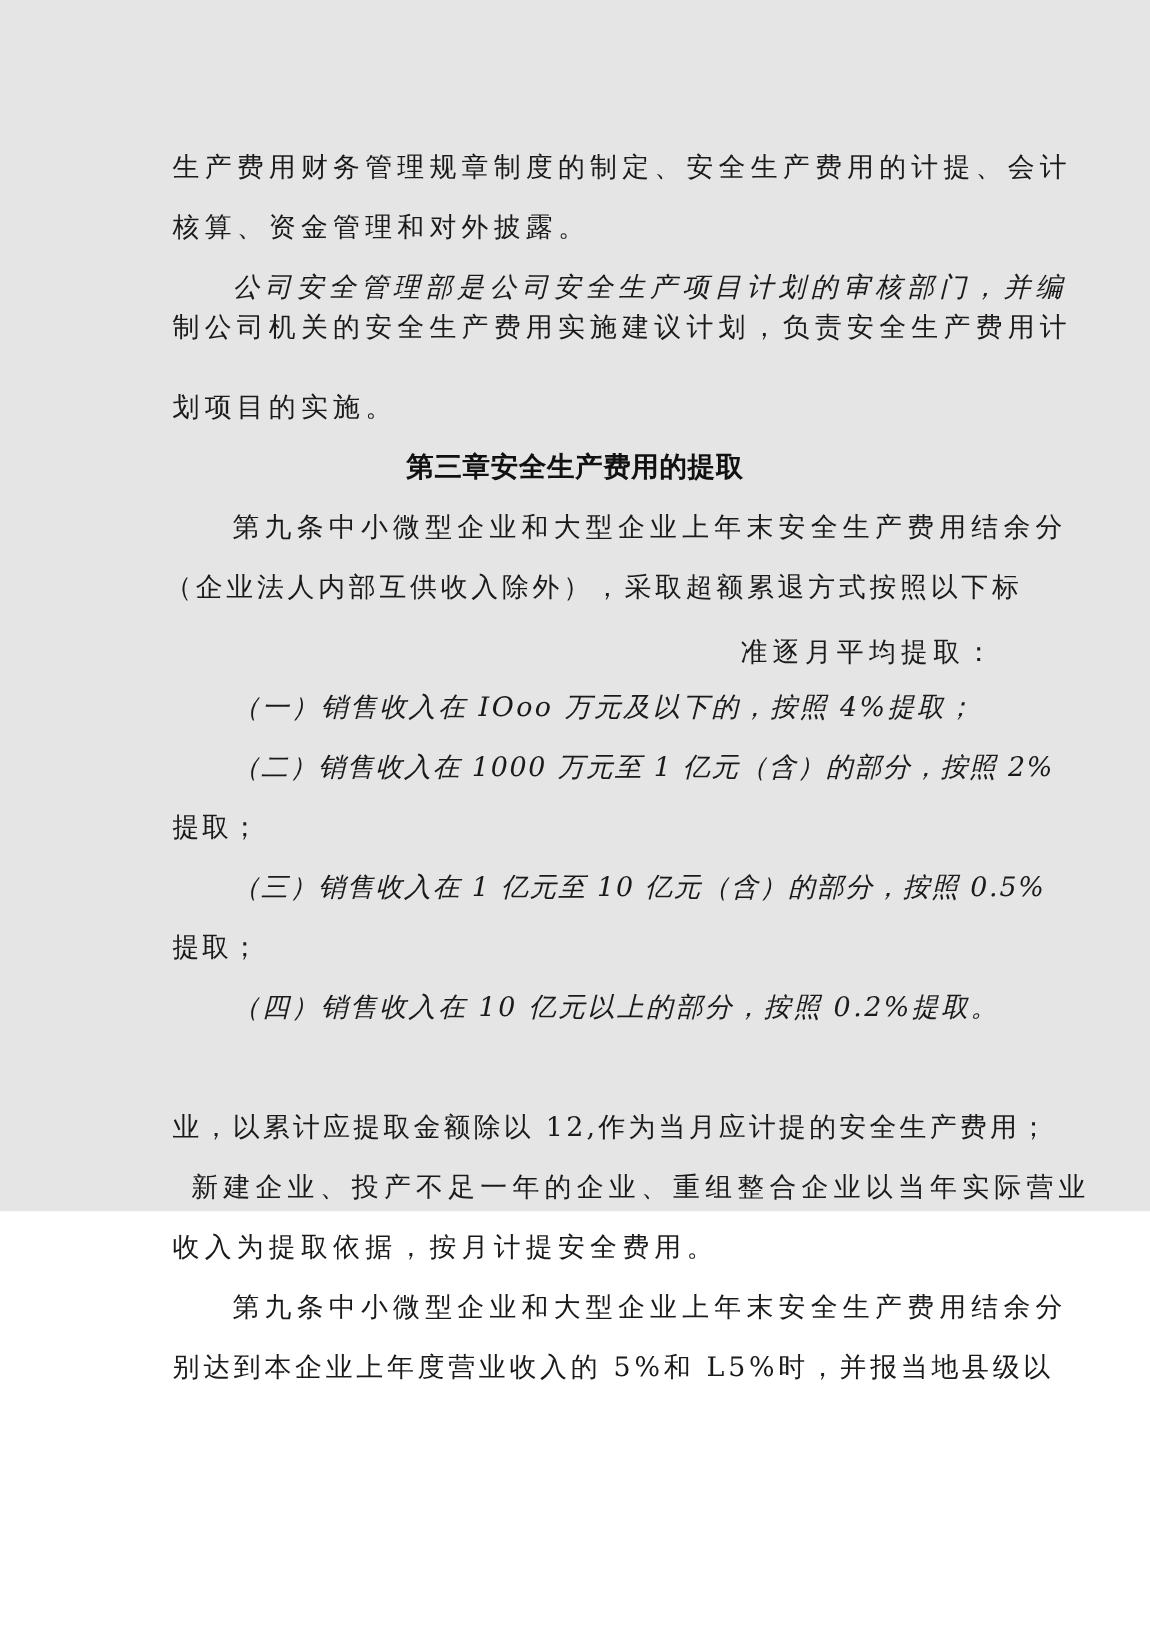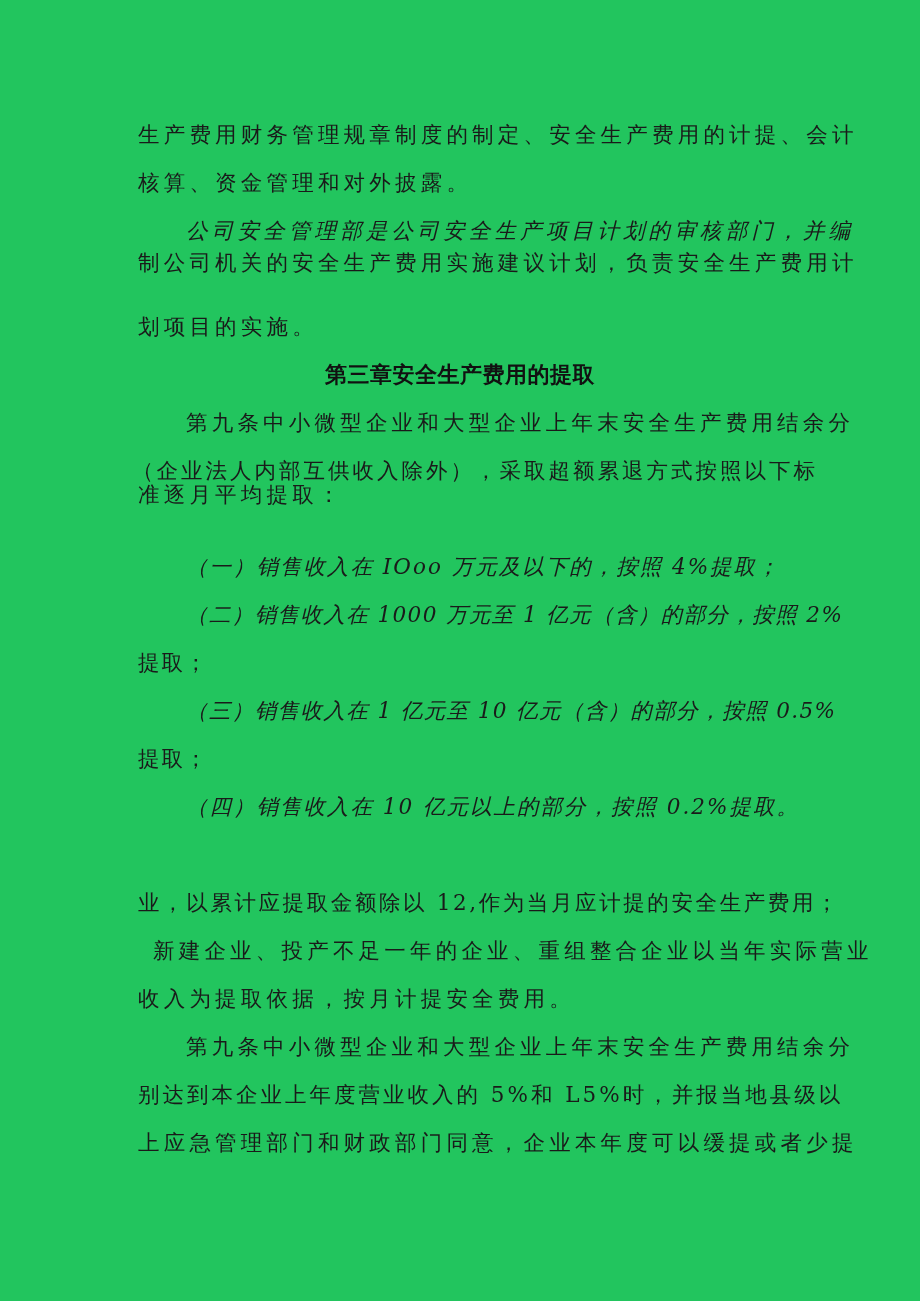--- a/index.html
+++ b/index.html
@@ -1,18 +1,18 @@
 <!DOCTYPE html>
 <html><head>
   <meta charset="utf-8">
   <style>
     html, body { margin: 0; padding: 0; background: #ffffff; }
     body { width: 920px; height: 1301px; position: relative; overflow: hidden;
            font-family: "DejaVu Serif", "Liberation Serif", serif; color: #1a1a1a; }
-    .page { position: absolute; left: 0; top: 0; width: 920px; height: 1301px; background: #22c55e; }
+    .page { position: absolute; left: 0; top: 0; width: 920px; height: 969px; background: #e5e5e5; }
     .line { position: absolute; left: 138px; width: 660px; font-size: 21.5px; line-height: 30px;
             white-space: nowrap; letter-spacing: 4.2px; }
     .indent { left: 186px; }
     .heading { position: absolute; left: 0; width: 920px; text-align: center;
                font-family: "DejaVu Sans", "Liberation Sans", sans-serif; font-weight: bold;
                font-size: 22px; line-height: 30px; letter-spacing: 0.5px; color: #111; }
     .item { left: 186px; letter-spacing: 2px; font-style: italic; }
     .item-wrap { letter-spacing: 2px; }
   </style>
 </head>
@@ -24,33 +24,32 @@
   <div class="line" style="top:168px;">核算、资金管理和对外披露。</div>
 
   <div class="line indent" style="top:216px;font-style:italic;">公司安全管理部是公司安全生产项目计划的审核部门，并编</div>
   <div class="line" style="top:248px;">制公司机关的安全生产费用实施建议计划，负责安全生产费用计</div>
   <div class="line" style="top:312px;">划项目的实施。</div>
 
   <div class="heading" style="top:360px;">第三章安全生产费用的提取</div>
 
   <div class="line indent" style="top:408px;">第九条中小微型企业和大型企业上年末安全生产费用结余分</div>
   <div class="line" style="top:456px;letter-spacing:3px;left:132px;">（企业法人内部互供收入除外），采取超额累退方式按照以下标</div>
-  <div class="line" style="top:480px;">准逐月平均提取：</div>
+  <div class="line" style="top:508px;text-align:right;">准逐月平均提取：</div>
 
   <div class="line item" style="top:552px;">（一）销售收入在 IOoo 万元及以下的，按照 4%提取；</div>
 
   <div class="line item" style="top:600px;letter-spacing:1.4px;">（二）销售收入在 1000 万元至 1 亿元（含）的部分，按照 2%</div>
   <div class="line item-wrap" style="top:648px;">提取；</div>
 
   <div class="line item" style="top:696px;letter-spacing:1.4px;">（三）销售收入在 1 亿元至 10 亿元（含）的部分，按照 0.5%</div>
   <div class="line item-wrap" style="top:744px;">提取；</div>
 
   <div class="line item" style="top:792px;">（四）销售收入在 10 亿元以上的部分，按照 0.2%提取。</div>
 
   <div class="line" style="top:888px;letter-spacing:2.6px;">业，以累计应提取金额除以 12,作为当月应计提的安全生产费用；</div>
   <div class="line" style="top:936px;margin-left:15px;">新建企业、投产不足一年的企业、重组整合企业以当年实际营业</div>
   <div class="line indent" style="top:1032px;">第九条中小微型企业和大型企业上年末安全生产费用结余分</div>
 
   <div class="line" style="top:984px;">收入为提取依据，按月计提安全费用。</div>
   <div class="line" style="top:1080px;letter-spacing:3px;">别达到本企业上年度营业收入的 5%和 L5%时，并报当地县级以</div>
-  <div class="line" style="top:1128px;">上应急管理部门和财政部门同意，企业本年度可以缓提或者少提</div>
 
 </div>
 
 </body></html>

